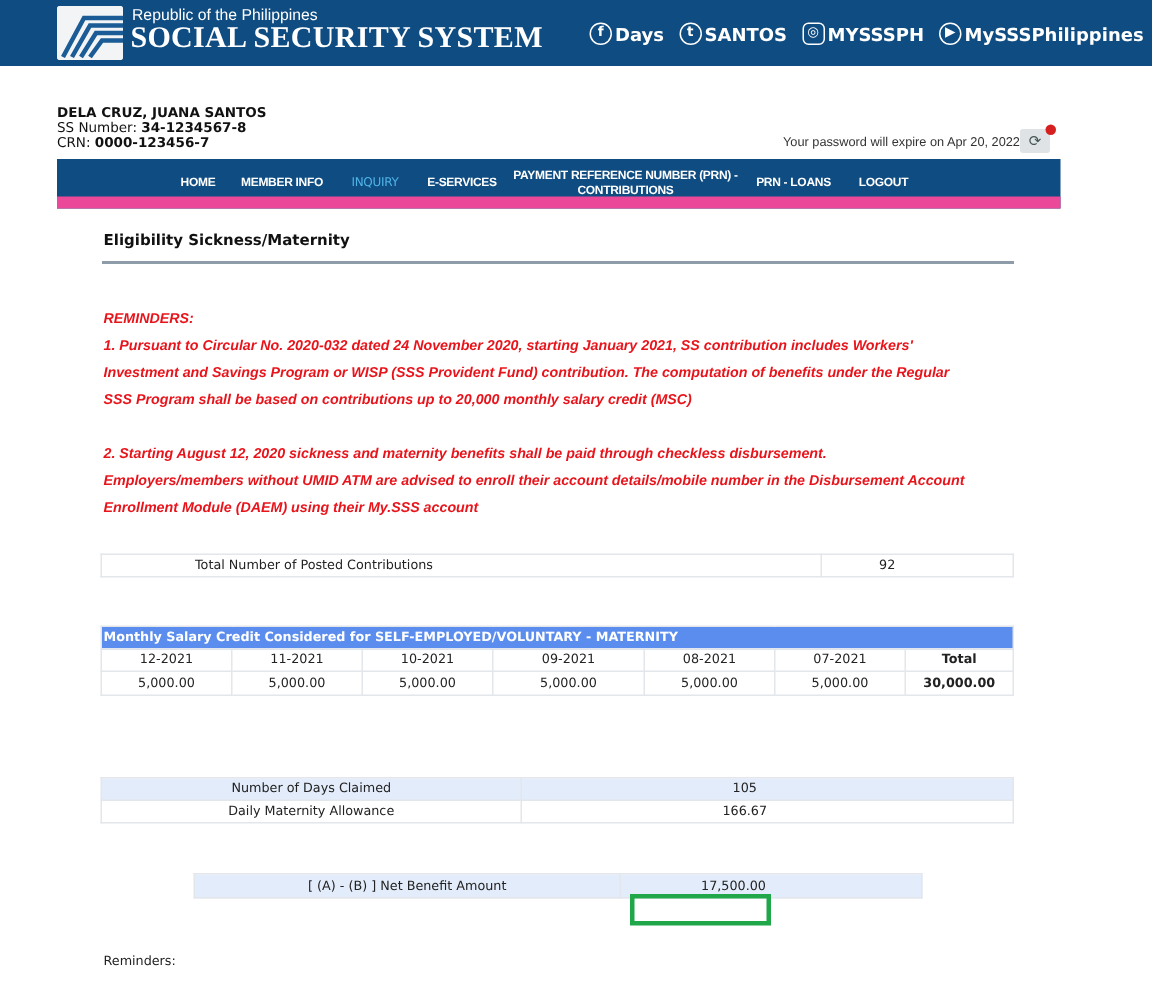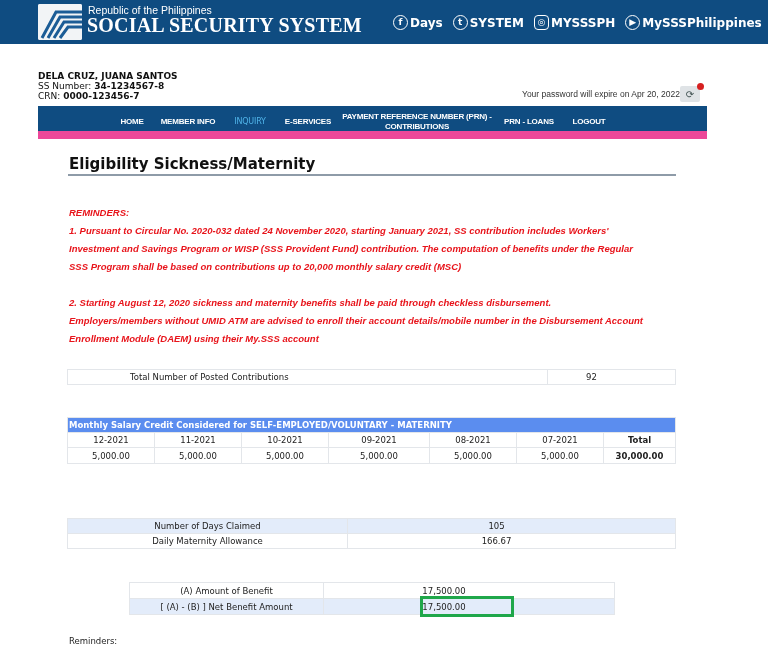--- a/index.html
+++ b/index.html
@@ -24,21 +24,21 @@
     .pw-expire { position: absolute; left: 522px; top: 89px; font-family: "Liberation Sans", sans-serif; font-size: 8.5px; color: #333; }
     .refresh-btn { position: absolute; left: 680px; top: 86px; width: 20px; height: 16px; background: #dfe3e6; border-radius: 2px; display: flex; align-items: center; justify-content: center; color: #455; font-size: 10px; }
     .notif-dot { position: absolute; left: 697px; top: 83px; width: 7px; height: 7px; border-radius: 50%; background: #d62020; }
 
     
     .navbar { position: absolute; left: 38px; top: 106px; width: 669px; height: 33px; background: #0f4c81; border-bottom: 8px solid #ec4899; }
     .nav-item { position: absolute; top: 0; height: 31px; display: flex; align-items: center; justify-content: center; text-align: center; font-family: "Liberation Sans", sans-serif; font-size: 8px; font-weight: bold; color: #fff; letter-spacing: -0.2px; line-height: 10px; }
     .nav-item.active { color: #4fb3e8; font-family: "DejaVu Sans", sans-serif; font-weight: normal; font-size: 8px; }
 
     
-    .page-title { position: absolute; left: 69px; top: 155px; font-family: "DejaVu Sans", sans-serif; font-size: 15px; font-weight: bold; color: #111; }
+    .page-title { position: absolute; left: 69px; top: 155px; font-family: "DejaVu Sans", sans-serif; font-size: 10px; font-weight: bold; color: #111; }
     .title-rule { position: absolute; left: 68px; top: 174px; width: 608px; height: 2px; background: #8e9ba8; }
 
     
     .reminders { position: absolute; left: 69px; top: 204px; width: 620px; font-family: "Liberation Sans", sans-serif; font-size: 9.5px; font-weight: bold; font-style: italic; color: #e8141b; line-height: 18px; }
     .reminders p { margin: 0; }
     .reminders .gap { height: 18px; }
 
     
     table { border-collapse: collapse; font-family: "DejaVu Sans", sans-serif; font-size: 8.5px; color: #222; }
     .tbl { position: absolute; left: 67px; width: 609px; }
@@ -68,21 +68,21 @@
   <div class="brand-small">Republic of the Philippines</div>
   <div class="brand-big">SOCIAL SECURITY SYSTEM</div>
 
   <div class="socials">
     <div class="social">
       <span class="sicon">f</span>
       <span>Days</span>
     </div>
     <div class="social">
       <span class="sicon">t</span>
-      <span>SYSTEM</span>
+      <span>SANTOS</span>
     </div>
     <div class="social">
       <span class="sicon ig">◎</span>
       <span>MYSSSPH</span>
     </div>
     <div class="social">
       <span class="sicon">▶</span>
       <span>MySSSPhilippines</span>
     </div>
   </div>
@@ -173,24 +173,20 @@
   </tr>
   <tr class="row-white" style="height:15px;">
     <td class="center">Daily Maternity Allowance</td>
     <td class="center" style="padding-right:30px;">166.67</td>
   </tr>
 </tbody>
   </table>
 
 <table class="tbl" style="top:582px; left:129px; width:486px;">
   <tbody>
-      <tr class="row-white" style="height:16px;">
-    <td class="center" style="width:194px;">(A) Amount of Benefit</td>
-    <td class="center" style="padding-right:50px;">17,500.00</td>
-  </tr>
   <tr class="row-blue" style="height:16px;">
     <td class="center">[ (A) - (B) ] Net Benefit Amount</td>
     <td class="center" style="padding-right:50px;">17,500.00</td>
   </tr>
 </tbody>
   </table>
 <div class="highlight-box"></div>
 
 <div class="bottom-reminders">Reminders:</div>
 

